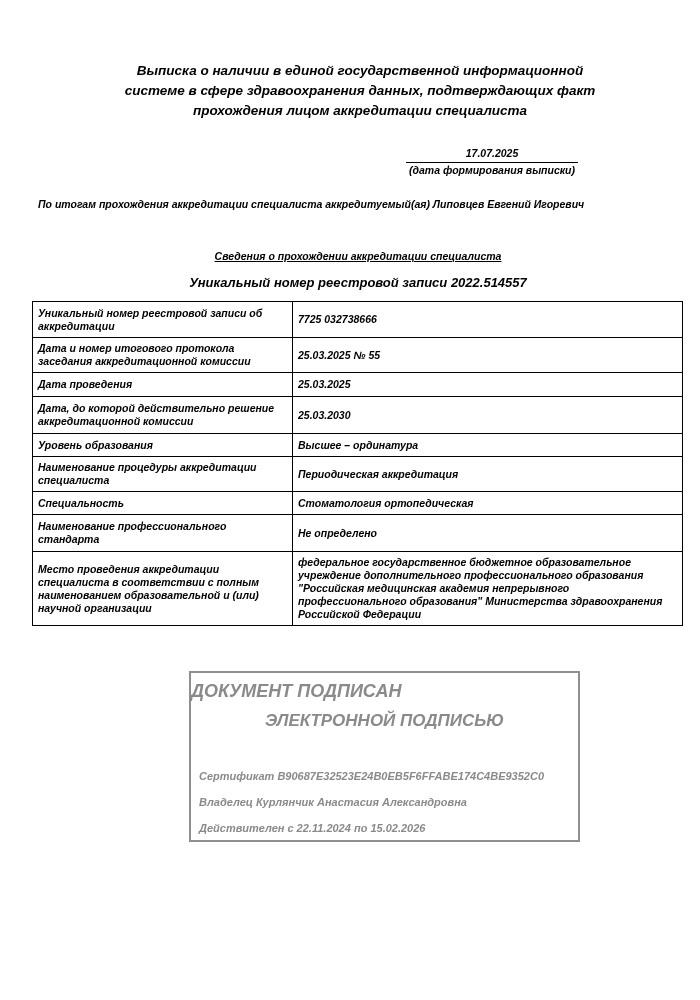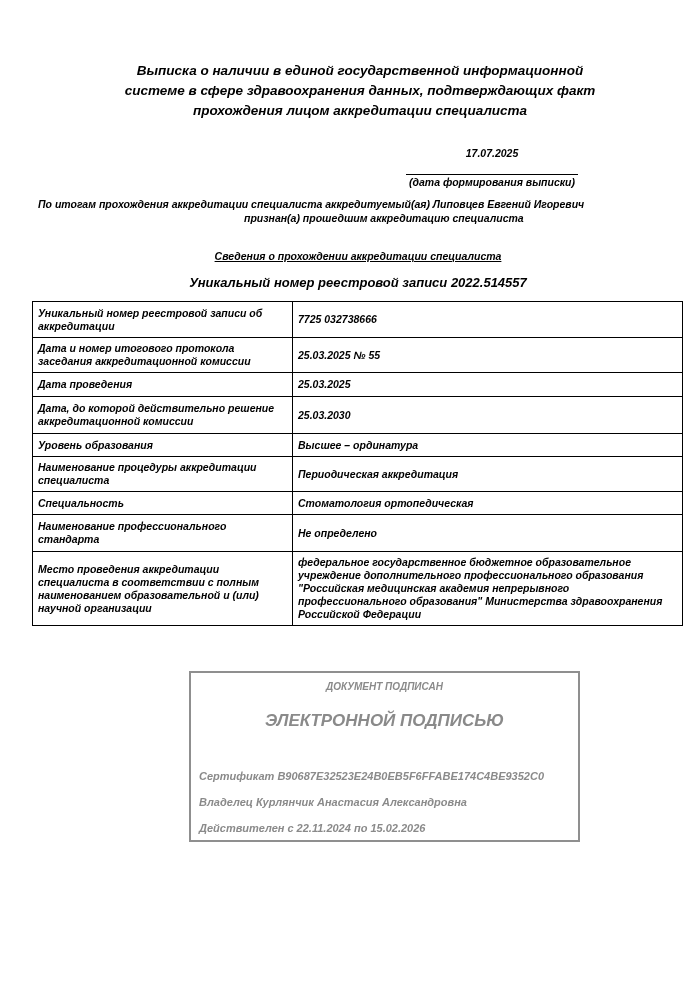--- a/index.html
+++ b/index.html
@@ -3,35 +3,35 @@
 <meta charset="utf-8">
 <style>
   html, body { margin: 0; padding: 0; background: #ffffff; }
   body { width: 700px; height: 1000px; position: relative; overflow: hidden;
          font-family: "Liberation Sans", "DejaVu Sans", sans-serif; color: #000; }
   .it { font-style: italic; font-weight: bold; }
   .title { position: absolute; left: 100px; width: 520px; top: 61px; text-align: center;
            font-size: 13.5px; line-height: 20px; }
   .title div { white-space: nowrap; }
   .date-block { position: absolute; left: 406px; top: 147px; width: 172px; text-align: center; font-size: 10.5px; }
-  .date-value { border-bottom: 1px solid #000; padding-bottom: 14px; line-height: 13px; }
+  .date-value { border-bottom: 1px solid #000; padding-bottom: 2px; line-height: 13px; }
   .date-caption { line-height: 14px; }
   .result { position: absolute; left: 38px; top: 197px; width: 620px; font-size: 10.5px; line-height: 14px; }
   .result .l1 { white-space: nowrap; }
   .result .l2 { padding-left: 206px; white-space: nowrap; }
   .section-heading { position: absolute; left: 0; width: 716px; top: 250px; text-align: center; font-size: 10.5px;
                      text-decoration: underline; }
   .reg-number { position: absolute; left: 0; width: 716px; top: 275px; text-align: center; font-size: 13px; }
   table.info { position: absolute; left: 32px; top: 301px; width: 651px; border-collapse: collapse;
                font-size: 10.5px; line-height: 13px; }
   table.info td { border: 1.5px solid #000; padding: 4px 5px 4px 5px; vertical-align: middle; }
   table.info td.k { width: 249px; }
   .stamp { position: absolute; left: 189px; top: 671px; width: 387px; height: 167px;
            border: 2px solid #8f8f8f; color: #8a8a8a; }
-  .stamp .s1 { position: absolute; left: 0; width: 100%; top: 8px; text-align: center; font-size: 10px; }
+  .stamp .s1 { position: absolute; left: 0; width: 100%; top: 8px; font-size: 18px; }
   .stamp .s2 { position: absolute; left: 0; width: 100%; top: 38px; text-align: center; font-size: 17px; }
   .stamp .line { position: absolute; left: 8px; font-size: 11px; white-space: nowrap; }
   .stamp .c { top: 97px; }
   .stamp .o { top: 123px; }
   .stamp .v { top: 149px; }
 </style>
 </head>
 <body>
 
 <div class="title it">
@@ -40,21 +40,20 @@
   <div>прохождения лицом аккредитации специалиста</div>
 </div>
 
 <div class="date-block it">
   <div class="date-value">17.07.2025</div>
   <div class="date-caption">(дата формирования выписки)</div>
 </div>
 
 <div class="result it">
   <div class="l1">По итогам прохождения аккредитации специалиста аккредитуемый(ая) Липовцев Евгений Игоревич</div>
-  <div class="l2">признан(а) прошедшим аккредитацию специалиста</div>
 </div>
 
 <div class="section-heading it">Сведения о прохождении аккредитации специалиста</div>
 <div class="reg-number it">Уникальный номер реестровой записи 2022.514557</div>
 
 <table class="info it">
   <tbody>
       <tr style="height:36px">
     <td class="k">Уникальный номер реестровой записи об аккредитации</td>
     <td>7725 032738666</td>

